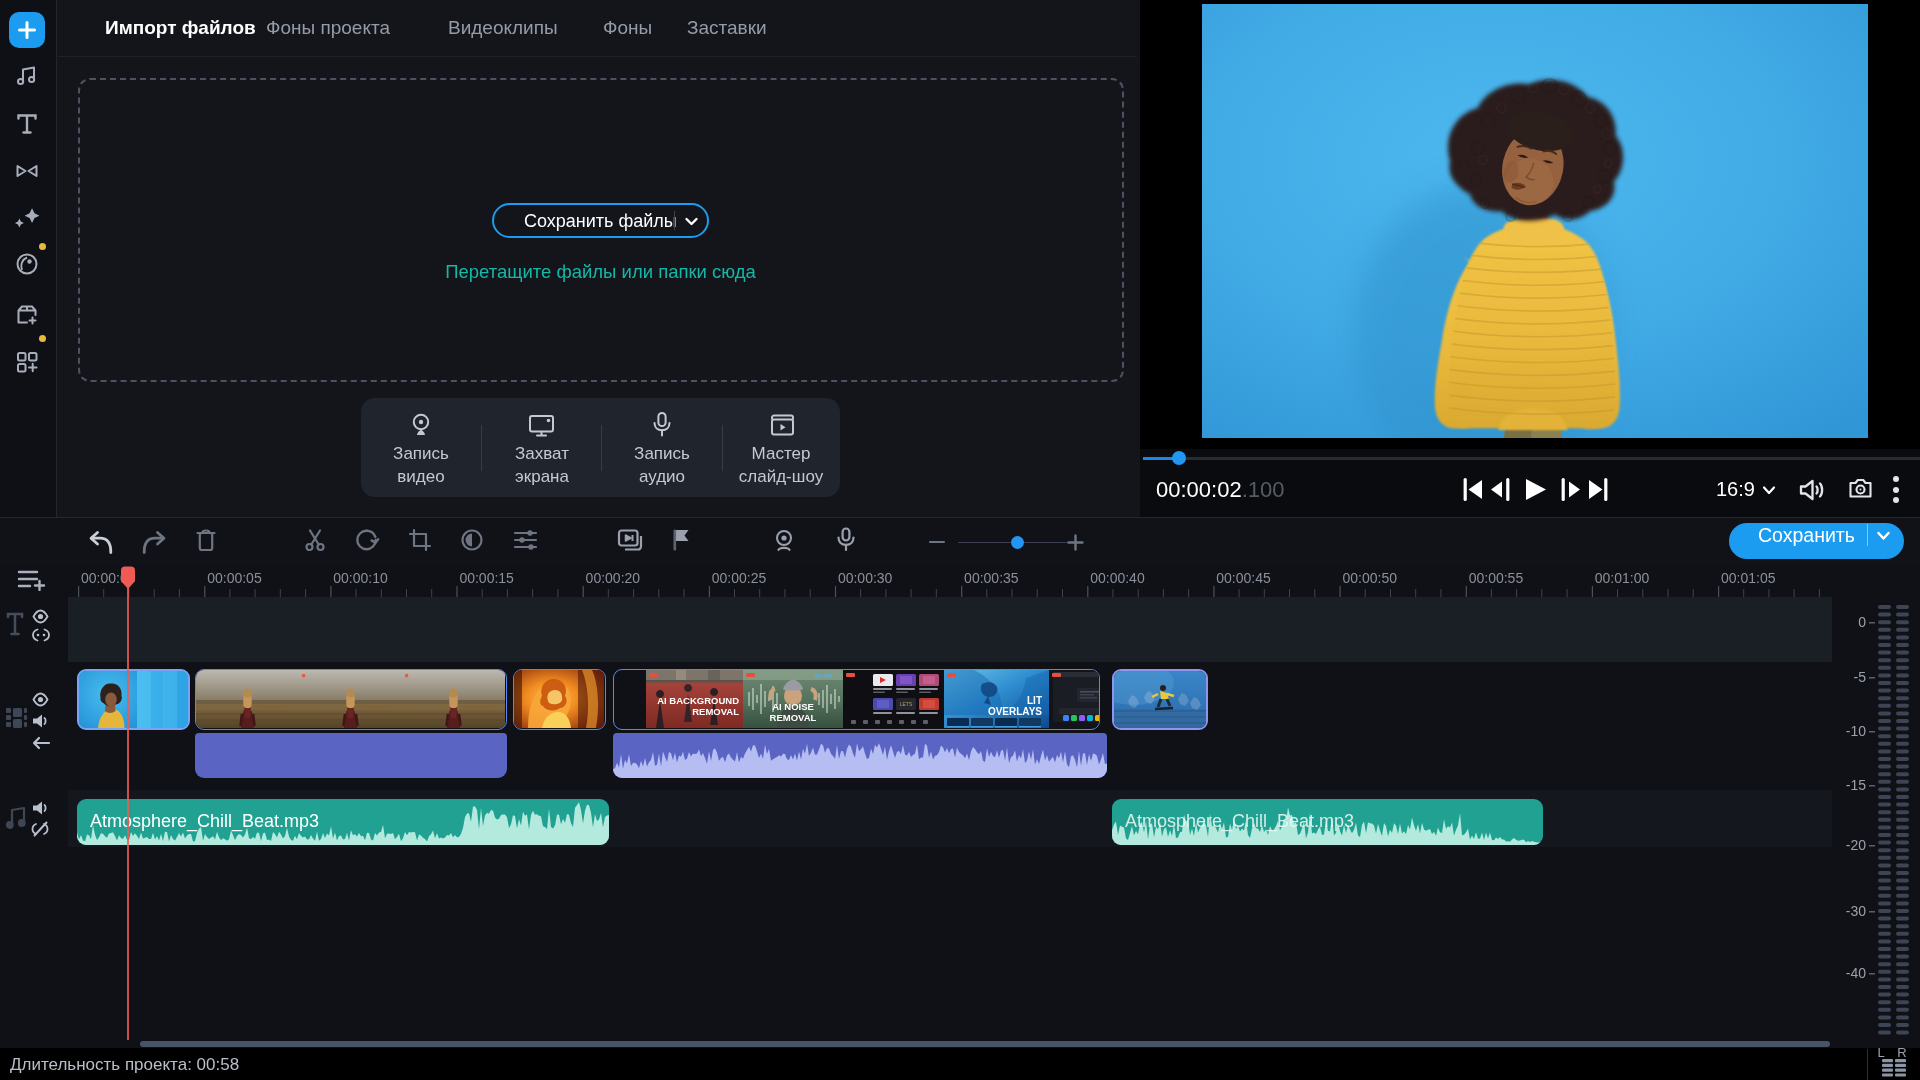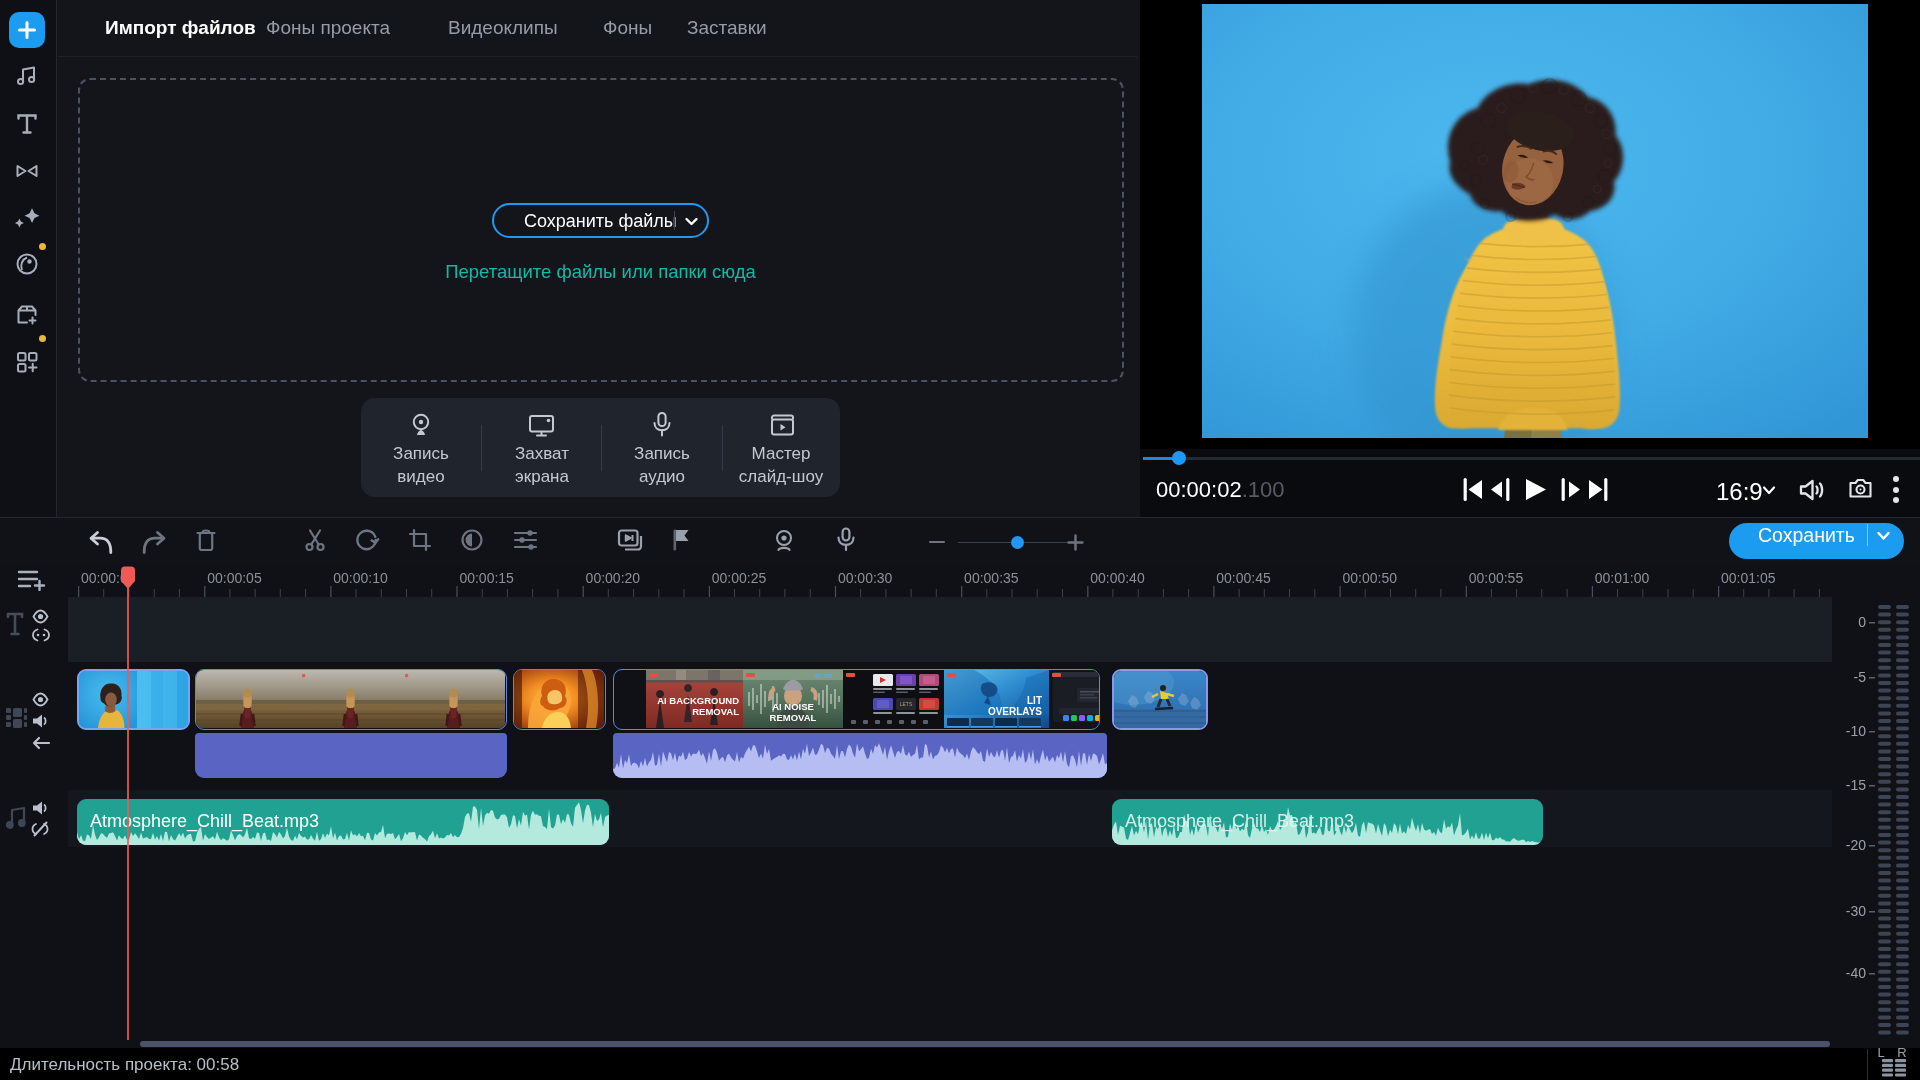--- a/index.html
+++ b/index.html
@@ -139,21 +139,21 @@
       <path d="M24 3 L10.5 12.5 L24 22 Z"></path>
       <path d="M49.8 2.5 V22.5" stroke="#fff" stroke-width="3.2" stroke-linecap="round"></path>
       <path d="M44 4.5 L33 12.5 L44 20.5 Z"></path>
       <path d="M68 2 L88 12.5 L68 23 Z"></path>
       <path d="M105.2 2.5 V22.5" stroke="#fff" stroke-width="3.2" stroke-linecap="round"></path>
       <path d="M111 4.5 L122 12.5 L111 20.5 Z"></path>
       <path d="M147.8 2.5 V22.5" stroke="#fff" stroke-width="3.2" stroke-linecap="round"></path>
       <path d="M131 3 L144.5 12.5 L131 22 Z"></path>
     </svg>
 
-    <div class="abs" style="left:576px;top:478px;font-size:24px;color:#fff;">16:9</div>
+    <div class="abs" style="left:576px;top:478px;font-size:20px;color:#fff;">16:9</div>
     <svg class="abs" style="left:622px;top:485px;" width="14" height="11" viewBox="0 0 14 11" fill="none" stroke="#fff" stroke-width="2.2" stroke-linecap="round" stroke-linejoin="round">
         <path d="M2 2.5 L7 8 L12 2.5"></path>
       </svg>
 
     <svg class="abs" style="left:657px;top:476px;" width="30" height="28" viewBox="0 0 30 28" fill="none" stroke="#e2e6ec" stroke-width="2.3" stroke-linecap="round" stroke-linejoin="round">
       <path d="M4 10.5 V17.5 H8.5 L15.5 23 V5 L8.5 10.5 Z"></path>
       <path d="M19.5 10.5 C21 12 21 16 19.5 17.5"></path>
       <path d="M23 7.5 C25.8 10 25.8 18 23 20.5"></path>
     </svg>
 

